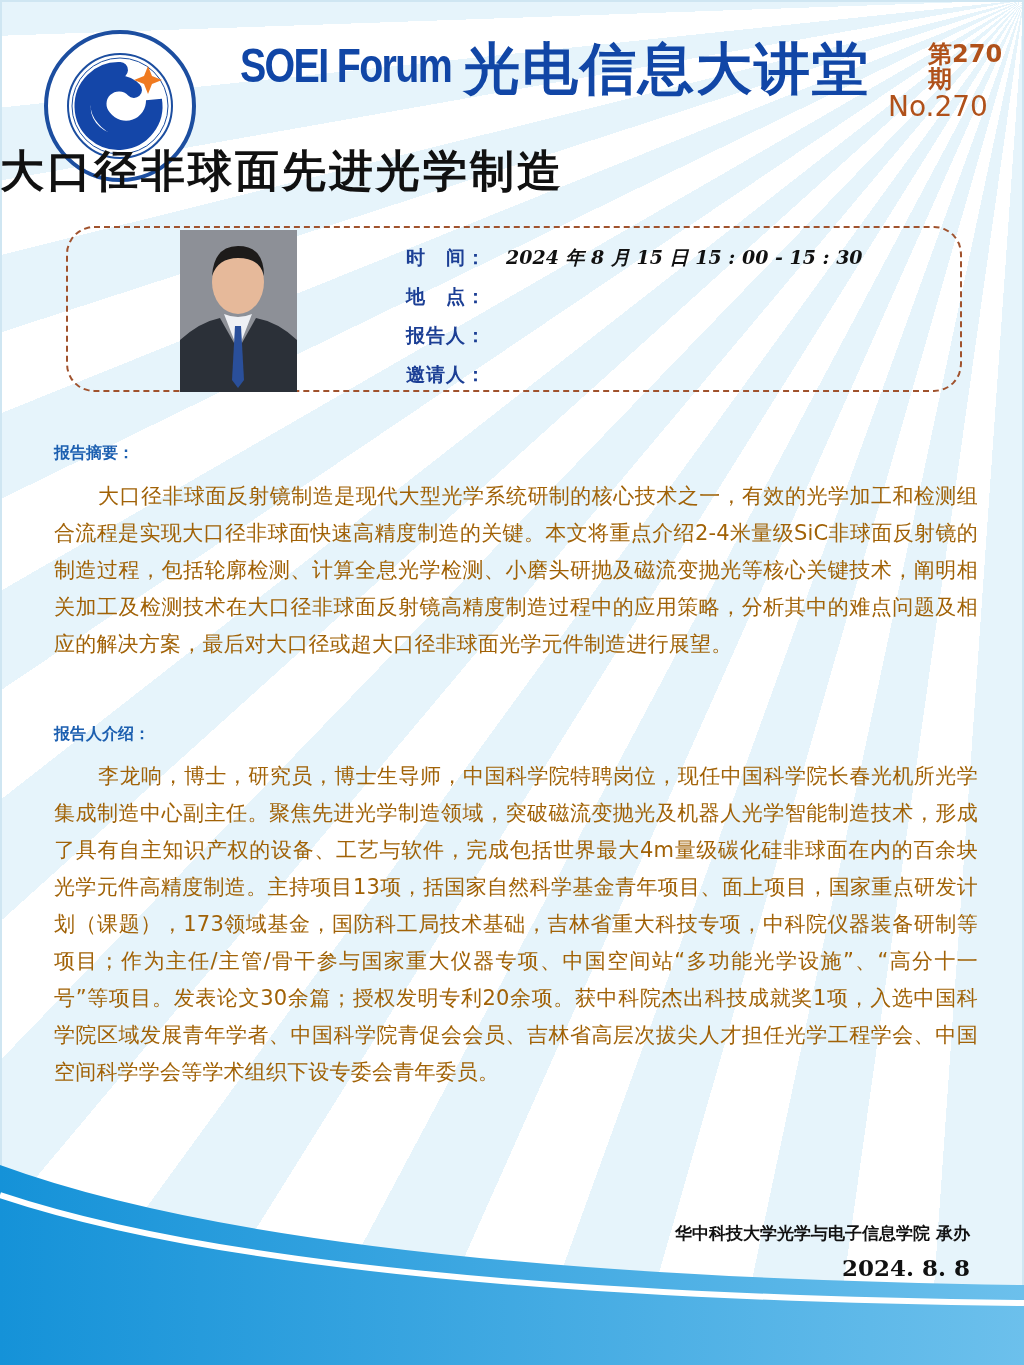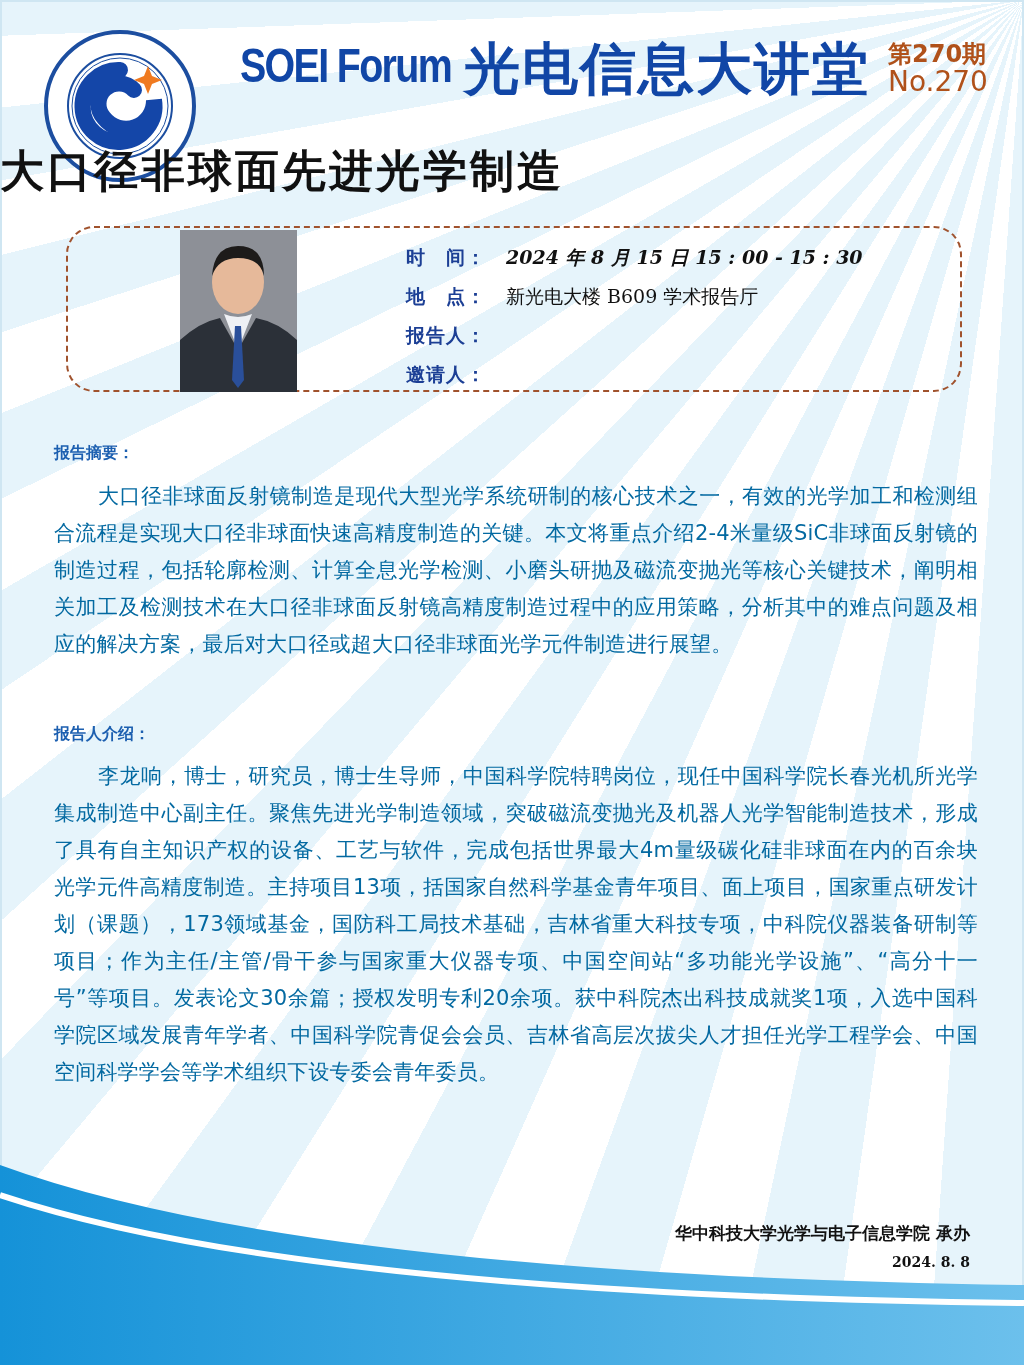--- a/index.html
+++ b/index.html
@@ -24,21 +24,21 @@
     font-family: "Liberation Sans", sans-serif; font-weight: bold;
     font-size: 48px; color: #1146a6; letter-spacing: -2px; transform: scaleX(0.82); transform-origin: left top;
   }
   .title-cn {
     position: absolute; left: 464px; top: 32px; z-index: 2;
     font-weight: bold; font-size: 56px; color: #1146a6; letter-spacing: 2px;
   }
   .issue {
     position: absolute; left: 888px; top: 42px; z-index: 2; color: #b0511a; font-weight: bold; line-height: 1.05;
   }
-  .issue .cn { font-size: 24px; }
+  .issue .cn { font-size: 24px; margin-left: 40px; }
   .issue .en { font-size: 28px; font-weight: normal; }
   .talk-title {
     position: absolute; left: 0; right: 0; top: 142px; text-align: left; z-index: 2;
     font-size: 44px; font-weight: bold; color: #111; letter-spacing: 3px;
   }
   .info-box {
     position: absolute; left: 66px; top: 226px; width: 896px; height: 166px; z-index: 2;
     border: 2px dashed #a0522d; border-radius: 28px; box-sizing: border-box;
   }
   .photo {
@@ -48,28 +48,28 @@
   .info-rows { position: absolute; left: 406px; top: 238px; z-index: 3; }
   .info-row { display: flex; align-items: center; height: 39px; font-size: 19px; }
   .info-label { width: 100px; color: #1c3f95; font-weight: bold; letter-spacing: 1px; }
   .info-value { color: #111; font-family: "DejaVu Serif", "Liberation Serif", serif; }
   .info-value.bold { font-weight: bold; font-style: italic; }
   .section-heading {
     position: absolute; left: 54px; z-index: 2; color: #1c5fb0; font-weight: bold; font-size: 16px;
   }
   .paragraph {
     position: absolute; left: 54px; width: 924px; z-index: 2;
-    font-size: 21px; line-height: 37px; color: #0369a1; text-indent: 44px; text-align: justify;
+    font-size: 21px; line-height: 37px; color: #a16207; text-indent: 44px; text-align: justify;
     letter-spacing: 0.2px;
   }
   .footer-org {
     position: absolute; right: 54px; top: 1222px; z-index: 2; font-size: 17px; font-weight: bold; color: #111;
   }
   .footer-date {
-    position: absolute; right: 54px; top: 1254px; z-index: 2; font-size: 14px; font-weight: bold; color: #111;
+    position: absolute; right: 54px; top: 1254px; z-index: 2; font-size: 23px; font-weight: bold; color: #111;
     font-family: "DejaVu Serif", "Liberation Serif", serif;
   }
   .wave { position: absolute; left: 0; bottom: 0; width: 1024px; height: 220px; z-index: 1; }
 </style>
 </head>
 <body>
 
 <div class="bg-rays"></div>
 <div class="frame"></div>
 
@@ -104,21 +104,20 @@
   </svg>
 </div>
 
 <div class="info-rows">
   <div class="info-row">
     <span class="info-label">时　间：</span>
     <span class="info-value bold">2024 年 8 月 15 日 15 : 00 - 15 : 30</span>
   </div>
   <div class="info-row">
     <span class="info-label">地　点：</span>
-    <span class="info-value">新光电大楼 B609 学术报告厅</span>
   </div>
   <div class="info-row">
     <span class="info-label">报告人：</span>
   </div>
   <div class="info-row">
     <span class="info-label">邀请人：</span>
   </div>
 </div>
 
 <div class="section-heading" style="top:443px;">报告摘要：</div>

